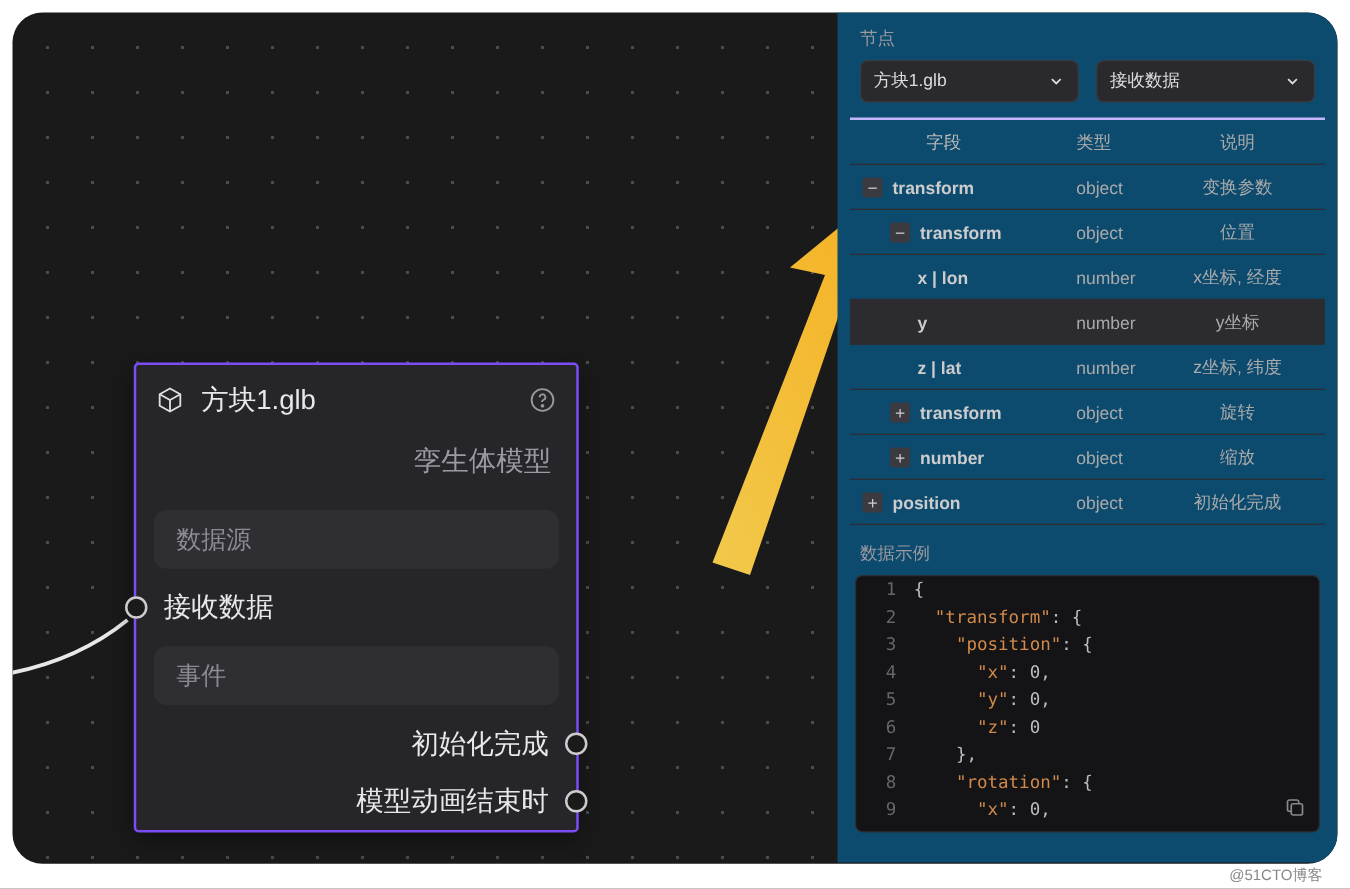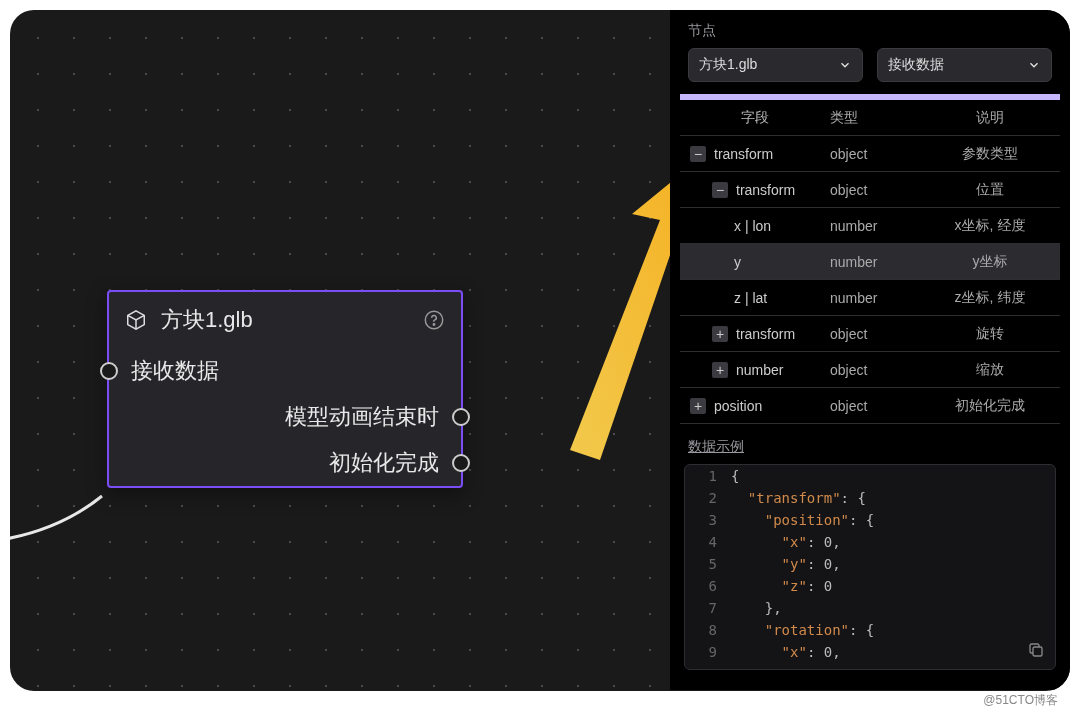--- a/index.html
+++ b/index.html
@@ -78,21 +78,21 @@
 }
 
 .arrow {
   position: absolute; left: 440px; top: 150px;
   width: 260px; height: 320px; pointer-events: none;
 }
 
 
 .panel {
   position: absolute; right: 0; top: 0; bottom: 1px; width: 400px;
-  background: #000000;
+  background: #0c4a6e;
   padding: 12px 0 0 0;
   overflow: hidden;
 }
 .panel-lbl {
   font-size: 14px; color: #9a9aa0;
   padding: 0 18px 8px;
 }
 .sel-row { display: flex; gap: 14px; padding: 0 18px 12px; }
 .selbox {
   background: #2a2a2e; border: 1px solid #3a3a3f;
@@ -101,43 +101,43 @@
   padding: 0 10px; font-size: 14px; color: #ddd;
 }
 .selbox .chev { width: 14px; height: 14px; }
 .selbox.a { flex: 1; }
 .selbox.b { flex: 1; }
 
 .param-lbl { font-size: 14px; color: #9a9aa0; padding: 6px 18px 10px; }
 
 .grid {
   width: calc(100% - 20px); margin-left: 10px;
-  border-top: 6px solid #c4b5fd;
+  border-top: 2px solid #c4b5fd;
 }
 .row {
   display: grid;
   grid-template-columns: 150px 100px 1fr;
   height: 36px; align-items: center;
   font-size: 14px;
   border-bottom: 1px solid #2d2d32;
 }
 .row.hd { color: #bbb; }
 .row .c1 { display: flex; align-items: center; justify-content: flex-end; padding-right: 10px; gap: 8px; }
-.row .c2 { color: #aaa; }
+.row .c2 { color: #aaa; margin-left: 31px; }
 .row .c3 { text-align: center; color: #aaa; padding-right: 10px; }
 .row.hd .c1 { justify-content: center; padding-right: 0; }
 .row.sel { background: #2b2b30; }
 .expander {
   width: 16px; height: 16px; background: #3a3a40;
   display: inline-flex; align-items: center; justify-content: center;
   font-size: 14px; color: #ccc; border-radius: 2px; flex: none;
 } 
-.row .name { color: #ccc; }
-
-.example-lbl { font-size: 14px; color: #9a9aa0; padding: 14px 18px 8px; text-decoration: underline; }
+.row .name { color: #ccc; font-weight: bold; }
+
+.example-lbl { font-size: 14px; color: #9a9aa0; padding: 14px 18px 8px; }
 
 .code-box {
   margin: 0 14px; background: #141417; border: 1px solid #2d2d32;
   border-radius: 6px; position: relative;
   font-family: ui-monospace, Menlo, Consolas, monospace;
   font-size: 14px; line-height: 22px;
   height: 206px; overflow: hidden;
 }
 .code-line { display: flex; }
 .ln { width: 46px; text-align: right; padding-right: 14px; color: #666; user-select: none; }
@@ -167,23 +167,26 @@
           <path d="M3 7 L12 12 L21 7"></path>
             <path d="M12 12 L12 22"></path>
         </svg>
         <span class="node-title">方块1.glb</span>
         <svg class="help-ic" viewBox="0 0 24 24" fill="none" stroke="currentColor" stroke-width="1.6">
           <circle cx="12" cy="12" r="9.5"></circle>
           <path d="M9.5 9.5 a2.5 2.5 0 1 1 3.5 2.3 c-1 .5-1.5 1-1.5 2"></path>
             <circle cx="12" cy="17" r="0.8" fill="currentColor"></circle>
         </svg>
       </div>
+      <div class="node-sub">孪生体模型</div>
+      <div class="pill">数据源</div>
       <div class="port-row in"><span>接收数据</span></div>
+      <div class="pill">事件</div>
+      <div class="port-row out"><span>初始化完成</span></div>
       <div class="port-row out"><span>模型动画结束时</span></div>
-      <div class="port-row out"><span>初始化完成</span></div>
     </div>
 
     <svg class="arrow" viewBox="0 0 260 320">
       <defs>
         <linearGradient id="ag" x1="0" y1="1" x2="1" y2="0">
           <stop offset="0" stop-color="#f2c94c"></stop>
             <stop offset="1" stop-color="#f5b021"></stop>
         </linearGradient>
       </defs>
       <polygon points="150,300 120,290 210,60 182,54 248,0 255,78 232,60" fill="url(#ag)"></polygon>
@@ -217,21 +220,21 @@
       <div id="rows-mount">
           <div class="row">
             <div class="c1" style="padding-right: 10px; justify-content: flex-start; padding-left: 10px;">
               <div style="display: flex; align-items: center; gap: 8px;">
                 <span class="expander">−</span>
                 <span class="name">transform</span>
               </div>
               <span style="display: inline-block; width: 0px;"></span>
             </div>
             <div class="c2">object</div>
-            <div class="c3">参数类型</div>
+            <div class="c3">变换参数</div>
           </div>
           <div class="row">
             <div class="c1" style="padding-right: 10px; justify-content: flex-start; padding-left: 32px;">
               <div style="display: flex; align-items: center; gap: 8px;">
                 <span class="expander">−</span>
                 <span class="name">transform</span>
               </div>
               <span style="display: inline-block; width: 0px;"></span>
             </div>
             <div class="c2">object</div>

